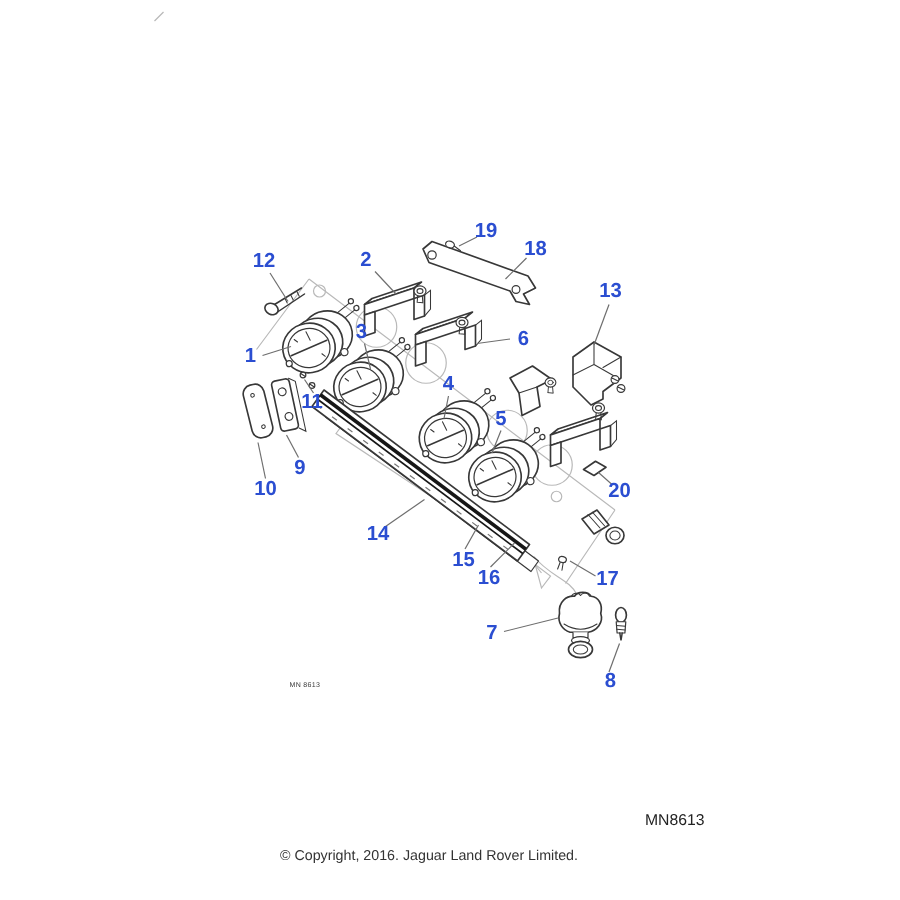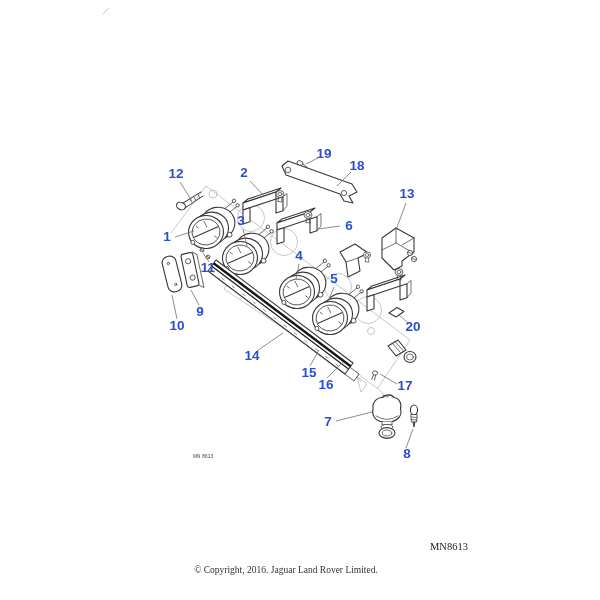--- a/index.html
+++ b/index.html
@@ -10,23 +10,23 @@
   .w  { fill:#fff; stroke:var(--ink); stroke-width:1.1; stroke-linejoin:round; }
   .w2 { fill:#fff; stroke:var(--ink); stroke-width:.8; stroke-linejoin:round; }
   .n  { fill:none; stroke:var(--ink); stroke-width:1; stroke-linecap:round; }
   .t  { fill:none; stroke:var(--ink); stroke-width:.7; stroke-linecap:round; }
   .f  { fill:none; stroke:var(--faint); stroke-width:.8; }
   .fw { fill:#fff; stroke:var(--faint); stroke-width:.8; }
   .lead { fill:none; stroke:#6e6e6e; stroke-width:.8; }
   .dark { fill:none; stroke:#161616; }
   .co { font:bold 13.5px "Liberation Sans",sans-serif; fill:var(--accent); }
   .stamp { font:4.7px "Liberation Sans",sans-serif; fill:#3a3a3a; letter-spacing:.2px; }
-  .footer-num { position:absolute; left:430px; top:541px; font-size:10.5px; color:#222;font-family:Liberation Serif, serif; }
+  .footer-num { position:absolute; left:430px; top:541px; font-size:10.5px; color:#222; }
   .footer-copy { position:absolute; left:0; right:28px; top:565px; text-align:center;
-                 font-size:9.5px; color:#333;font-family:Liberation Serif, serif; }
+                 font-size:9.5px; color:#333; }
 </style>
 </head>
 <body>
 
 <div class="page">
 <svg width="600" height="600" viewBox="0 0 600 600">
   <defs>
     <g id="gaugeShape">
       <path class="t" d="M24,-15 l10,-6 M21,-20 l10,-6"></path>
       <circle cx="35" cy="-22" r="1.7" class="w2"></circle>

